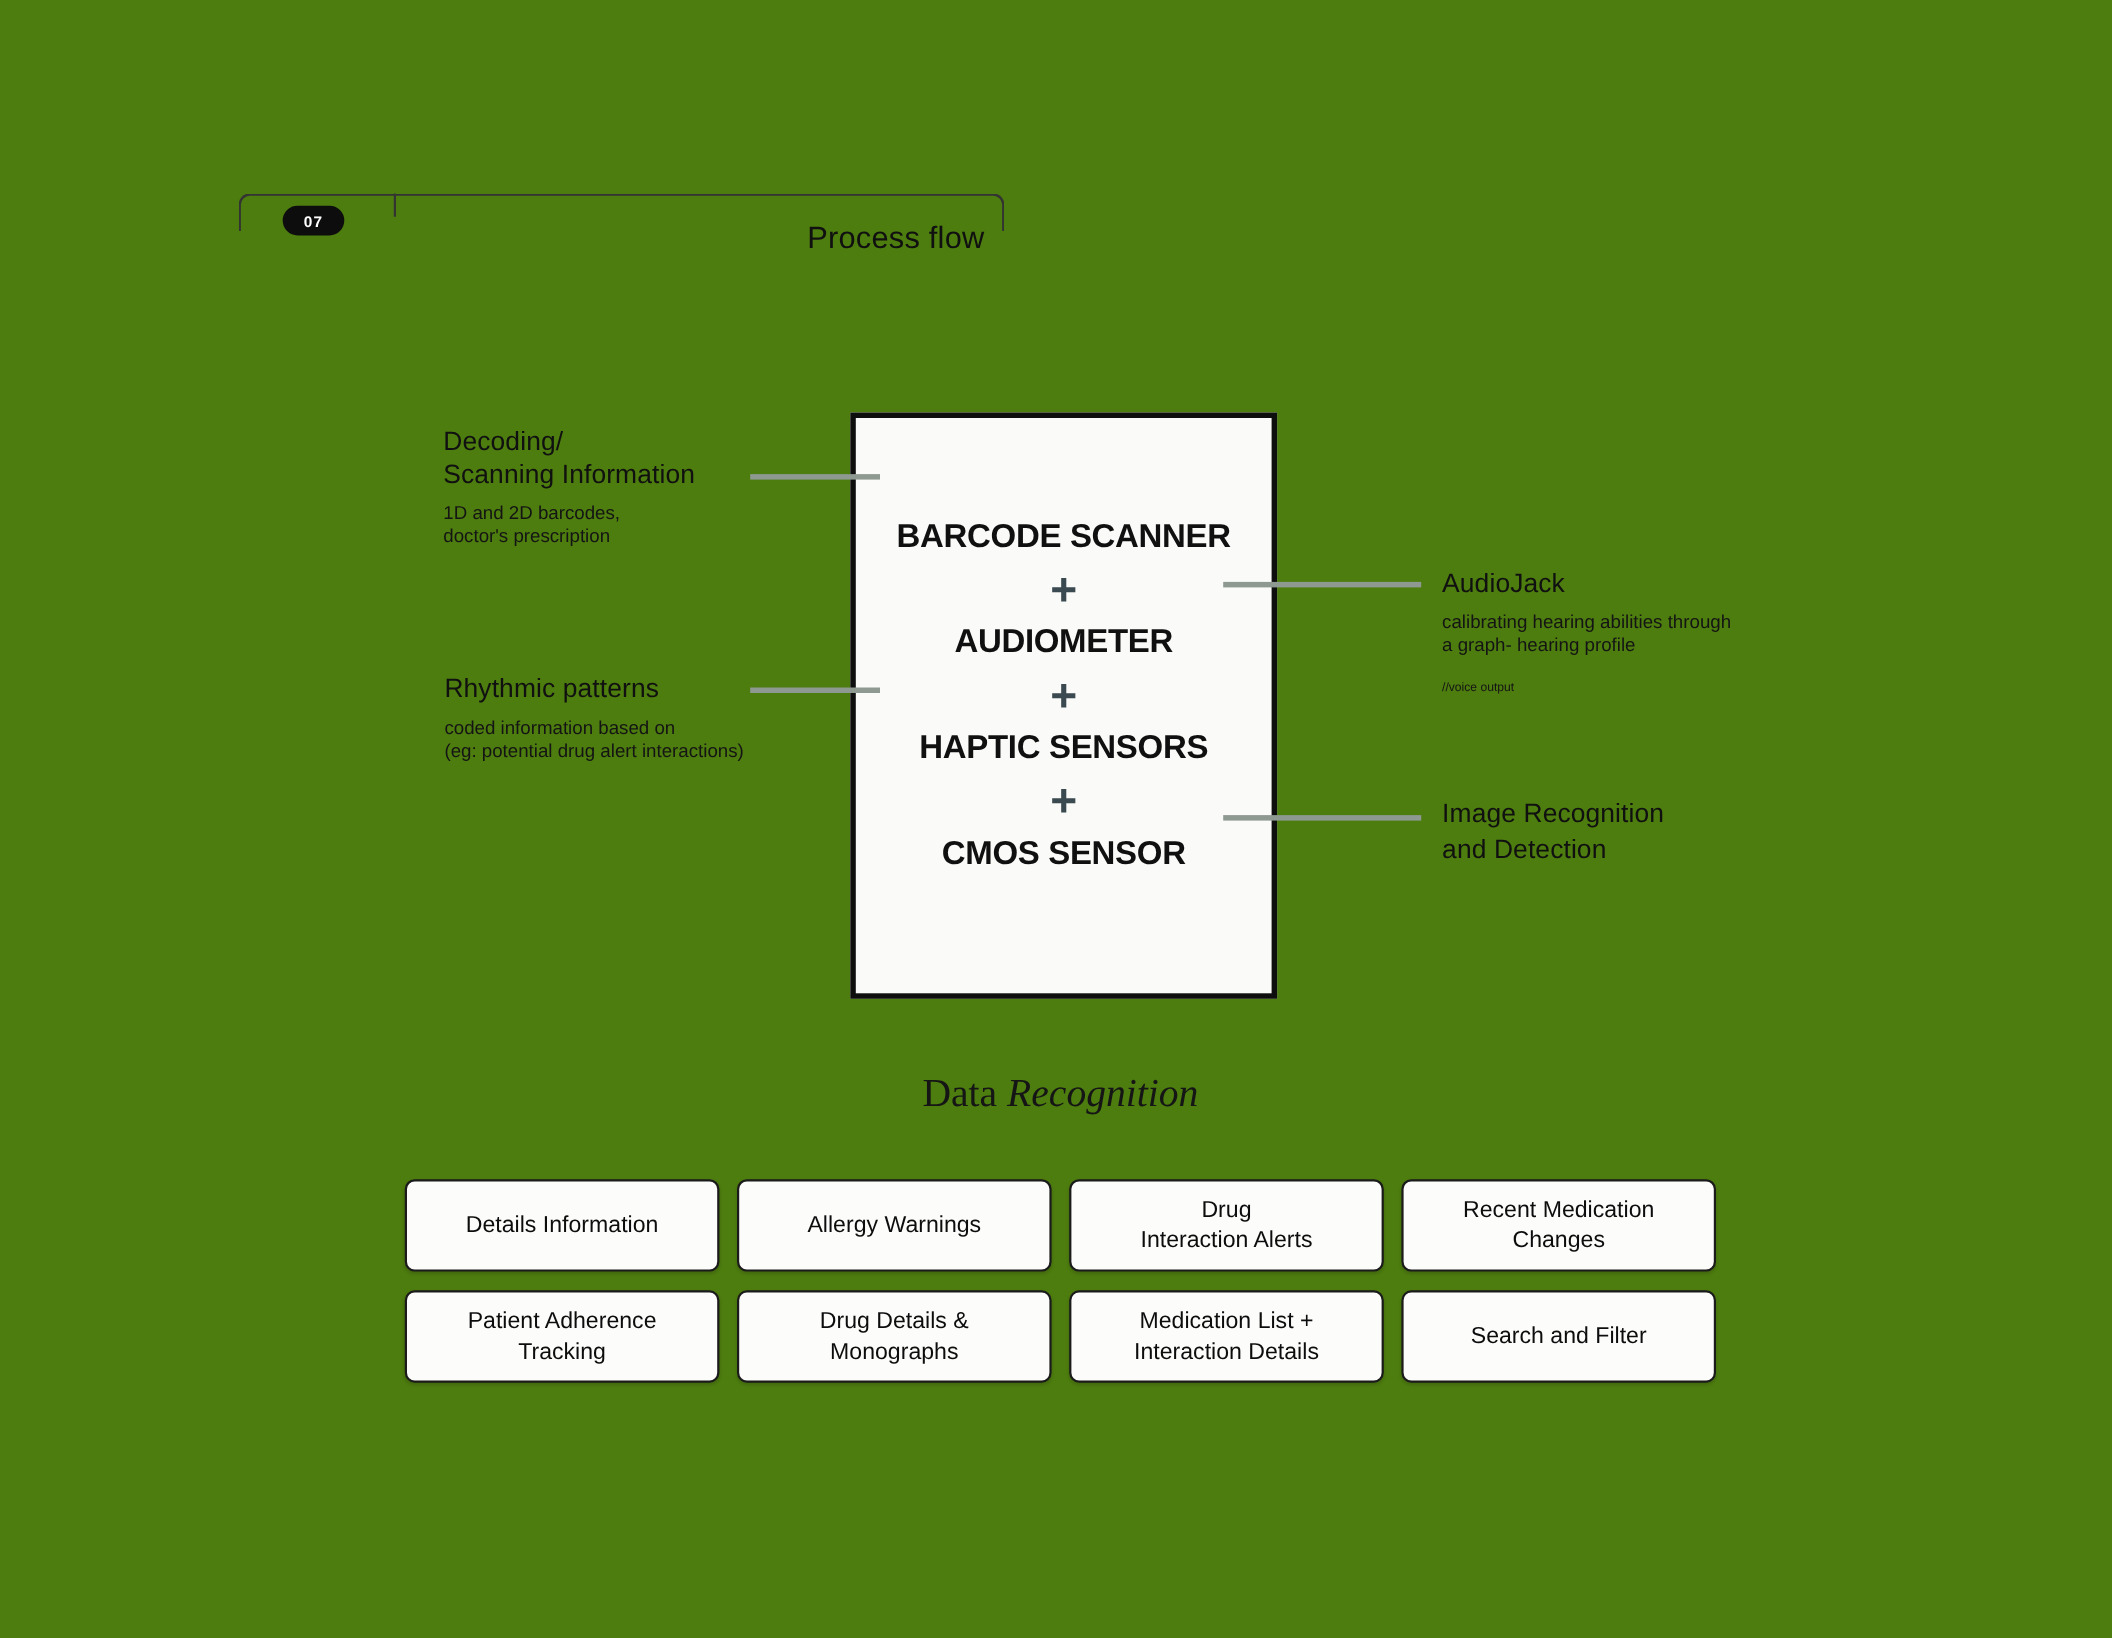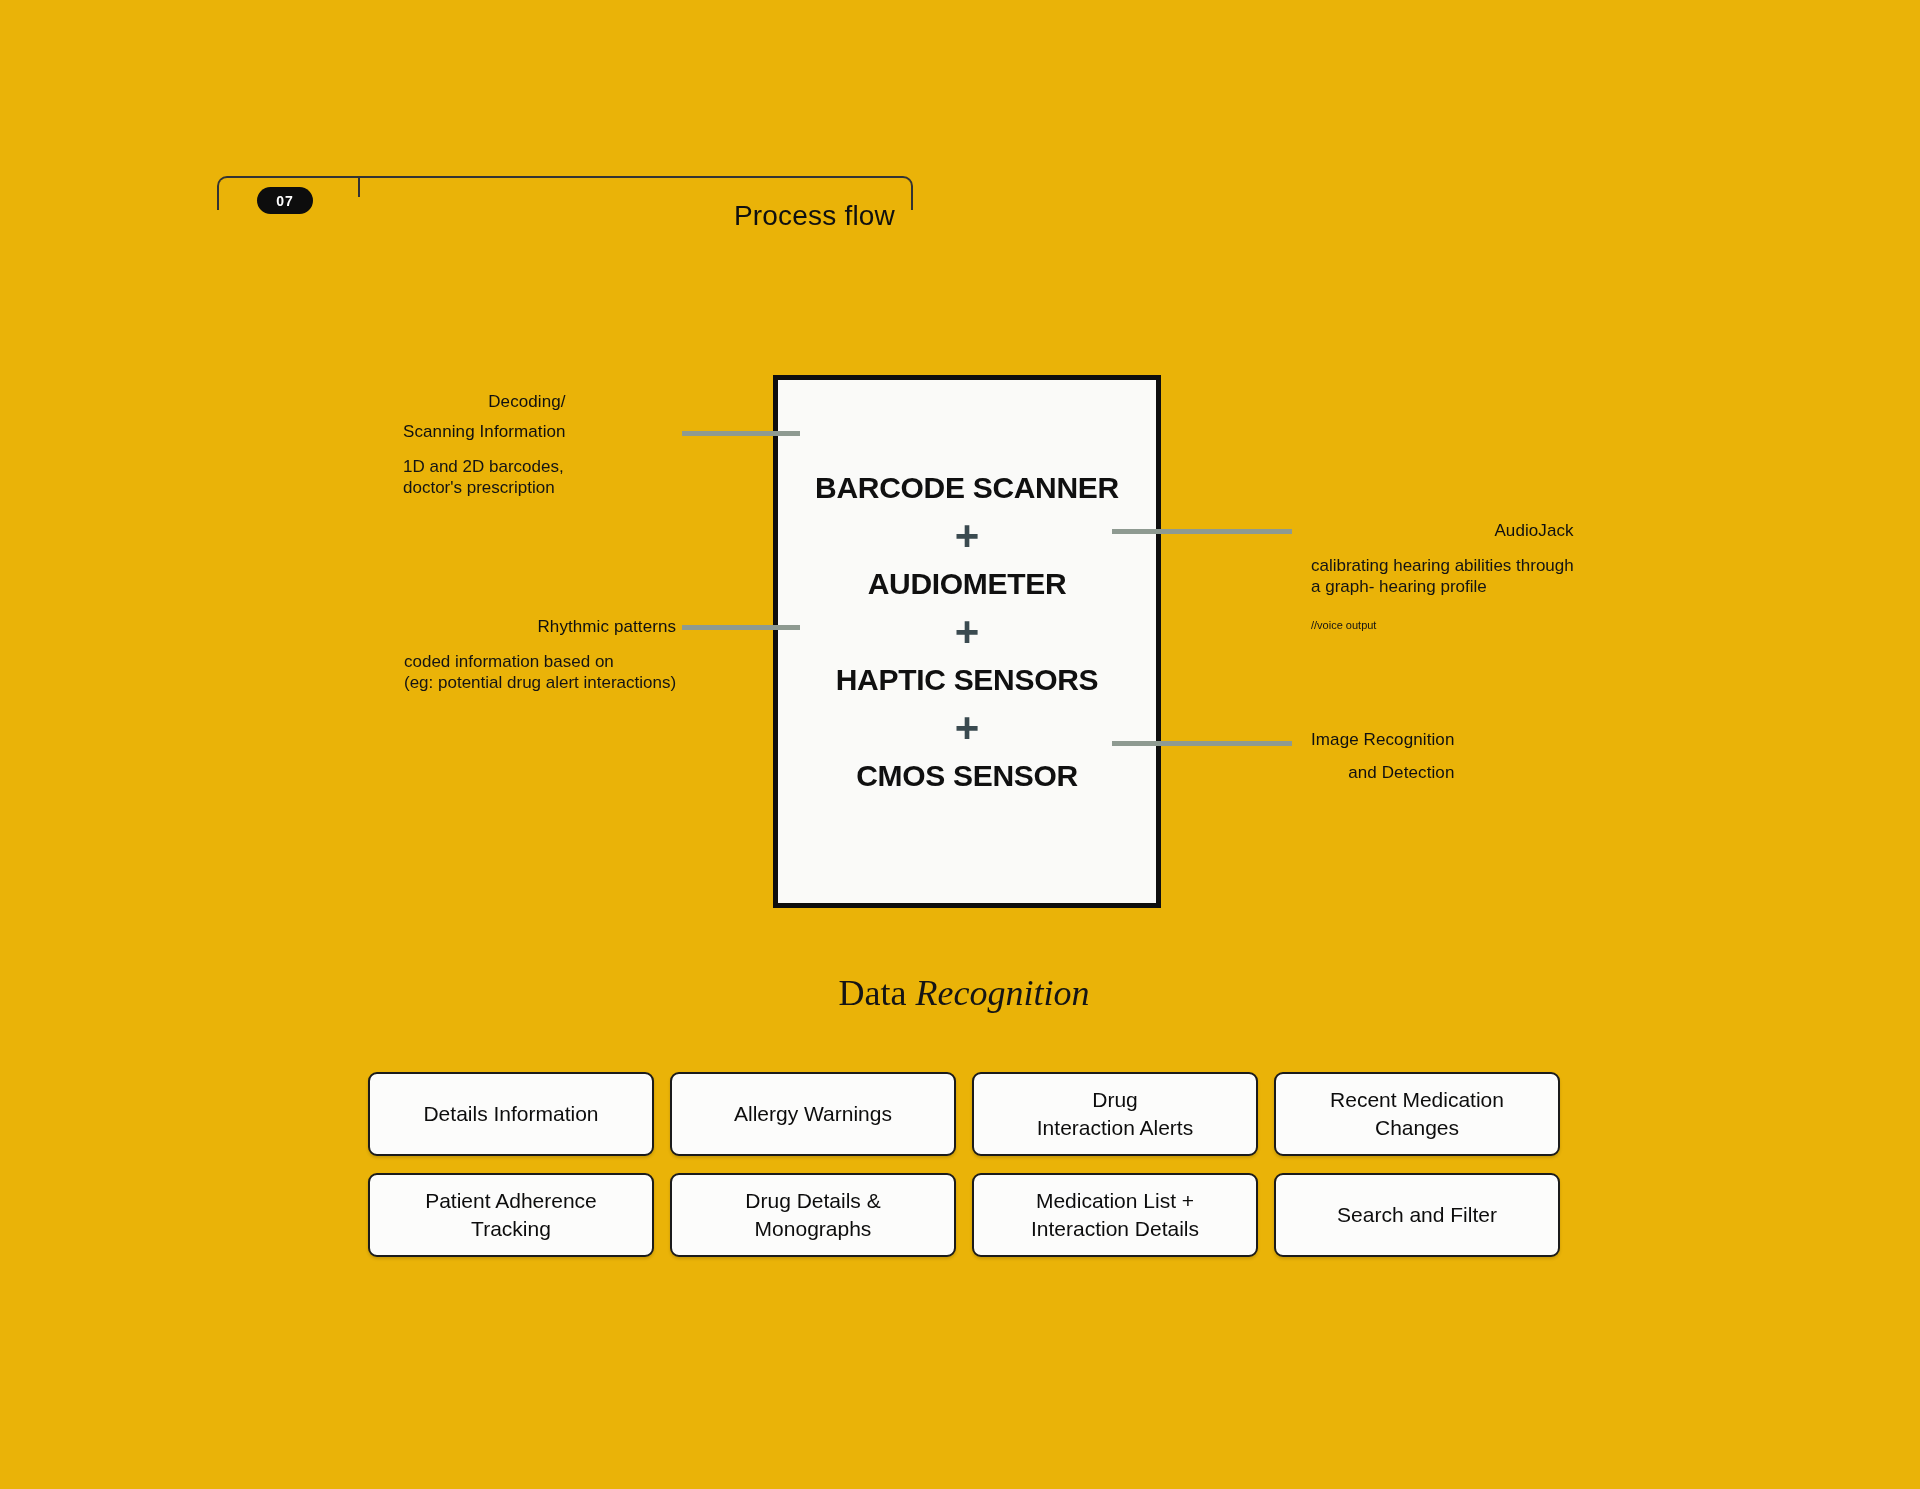--- a/index.html
+++ b/index.html
@@ -1,20 +1,20 @@
 <!DOCTYPE html>
 <html><head>
 <meta charset="utf-8">
 <style>
   html,body{margin:0;padding:0;}
   body{background:#e9e9e7;}
   .canvas{
     position:relative;
     width:1920px;height:1489px;
-    background:#eab308;
+    background:#4d7c0f;
     font-family:"Liberation Sans",sans-serif;
     color:#101010;
     overflow:hidden;
   }
 
   
   .header-bracket{
     position:absolute;left:217px;top:176px;width:696px;height:34px;
     border:2px solid #333;border-bottom:none;
     border-radius:10px 10px 0 0;
@@ -56,21 +56,21 @@
 
   
   .connector{position:absolute;height:5px;background:#8e9a91;z-index:3;}
   .conn-barcode{left:682px;top:431px;width:118px;}
   .conn-haptic{left:682px;top:625px;width:118px;}
   .conn-audio{left:1112px;top:529px;width:180px;}
   .conn-cmos{left:1112px;top:741px;width:180px;}
 
   
   .annotation{position:absolute;}
-  .ann-heading{font-size:17px;line-height:30px;white-space:pre-line;letter-spacing:.1px;text-align:right;}
+  .ann-heading{font-size:24px;line-height:30px;white-space:pre-line;letter-spacing:.1px;}
   .ann-detail{font-size:17px;line-height:21px;white-space:pre-line;margin-top:9px;color:#141414;}
   .ann-note{font-size:11px;line-height:21px;margin-top:18px;color:#141414;}
   .ann-decoding{left:403px;top:387px;}
   .ann-rhythmic{left:404px;top:612px;}
   .ann-audiojack{left:1311px;top:516px;}
   .ann-image{left:1311px;top:723px;}
   .ann-image .ann-heading{line-height:33px;}
 
   
   .dr-title{

